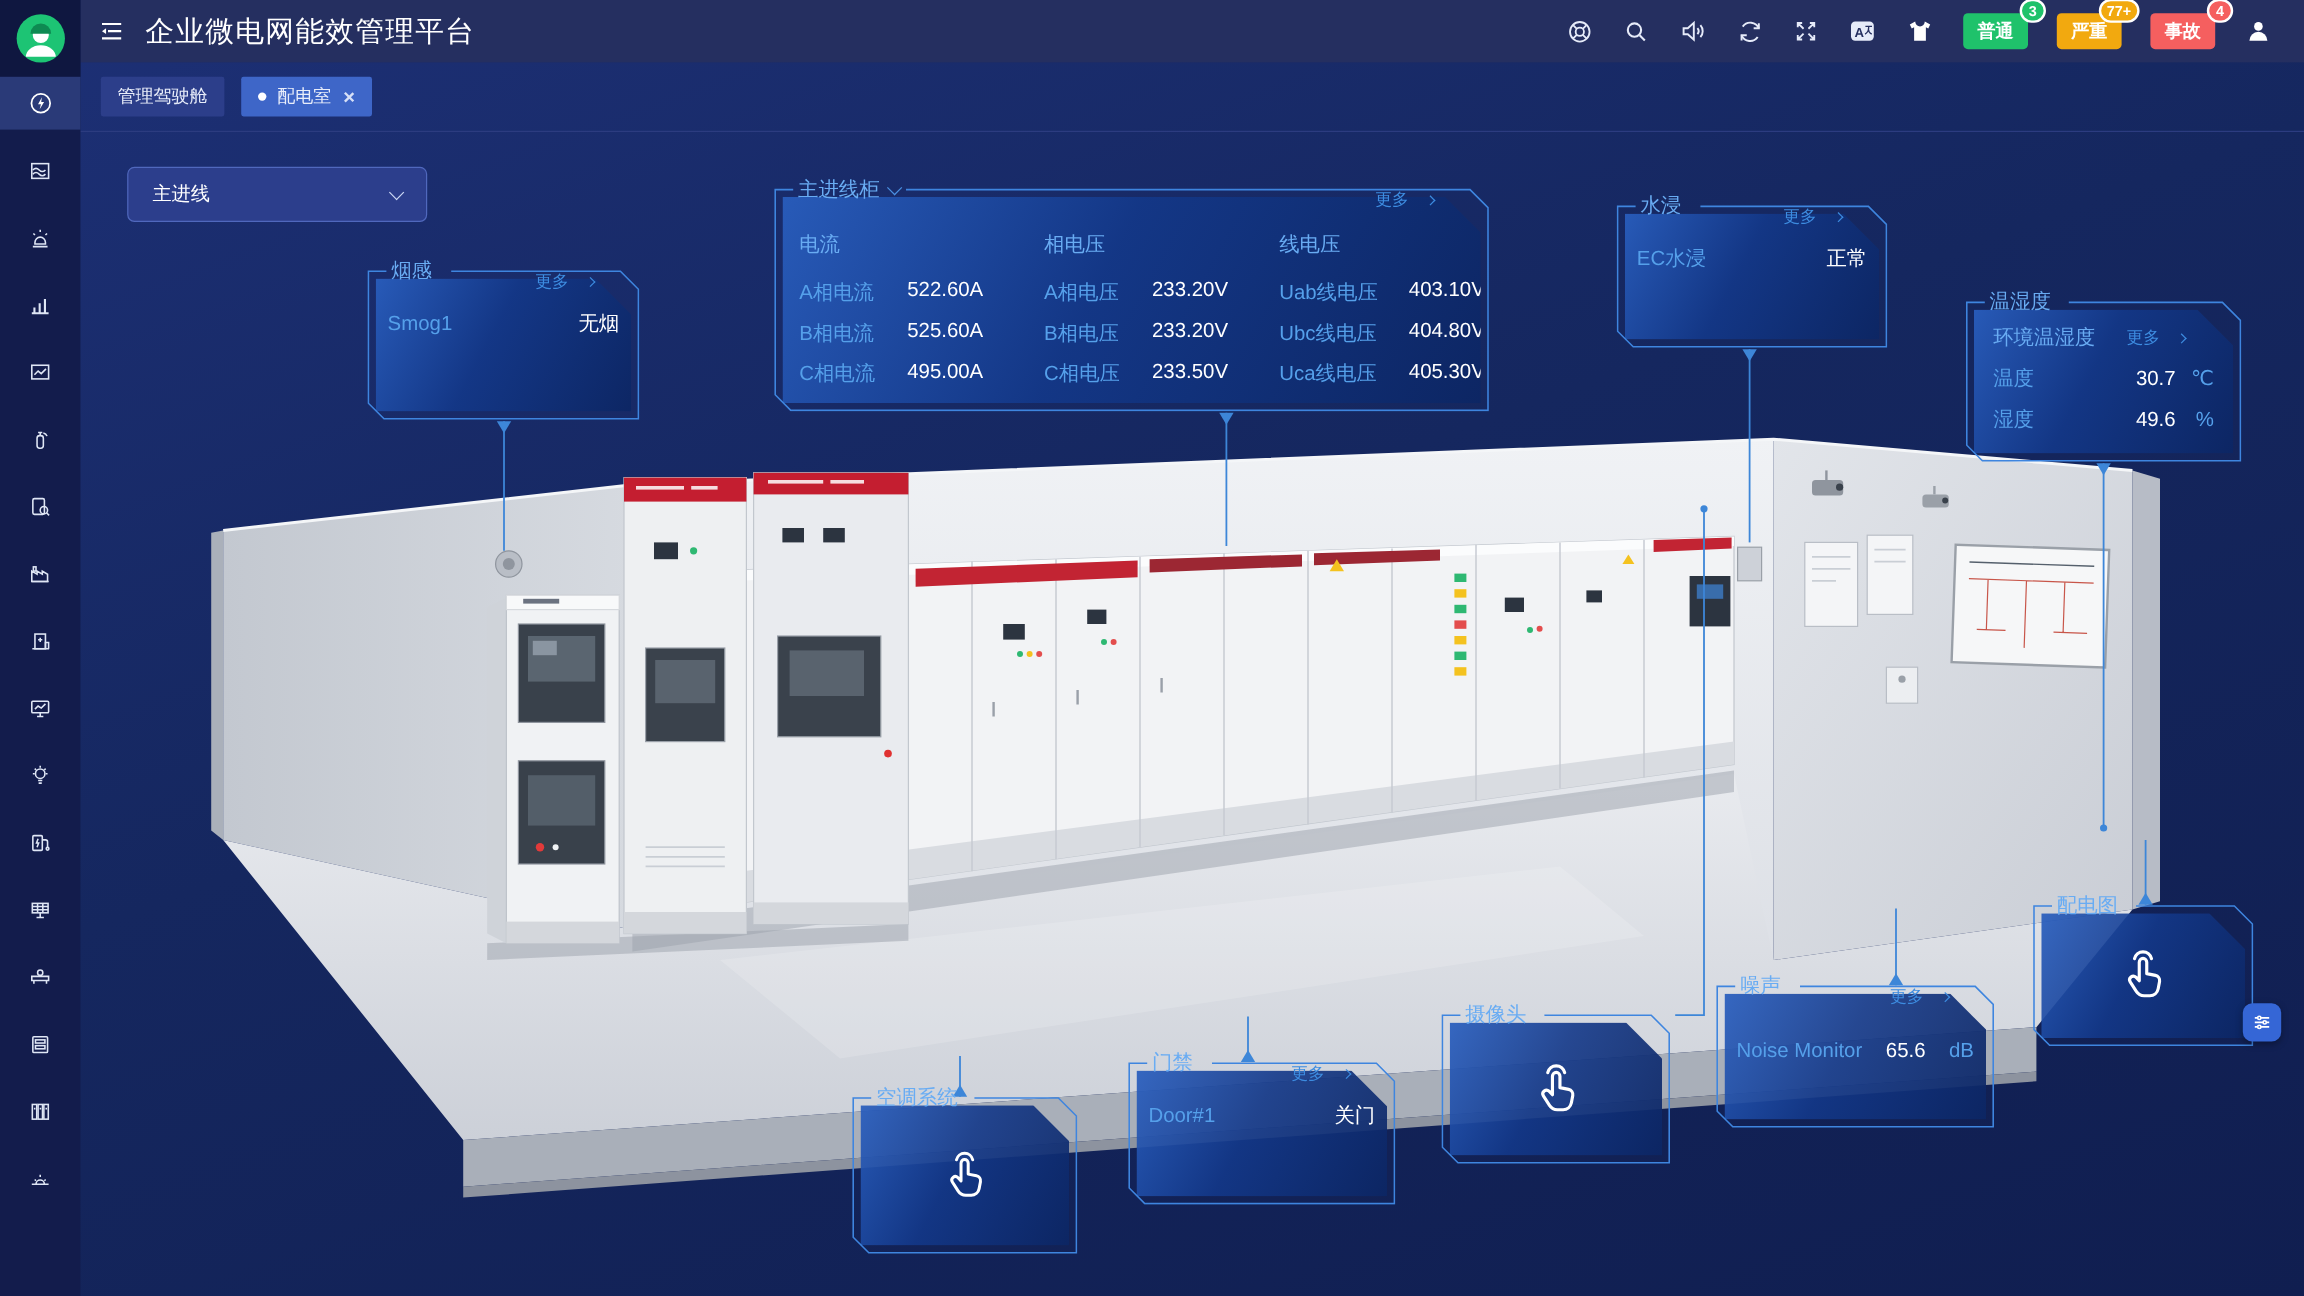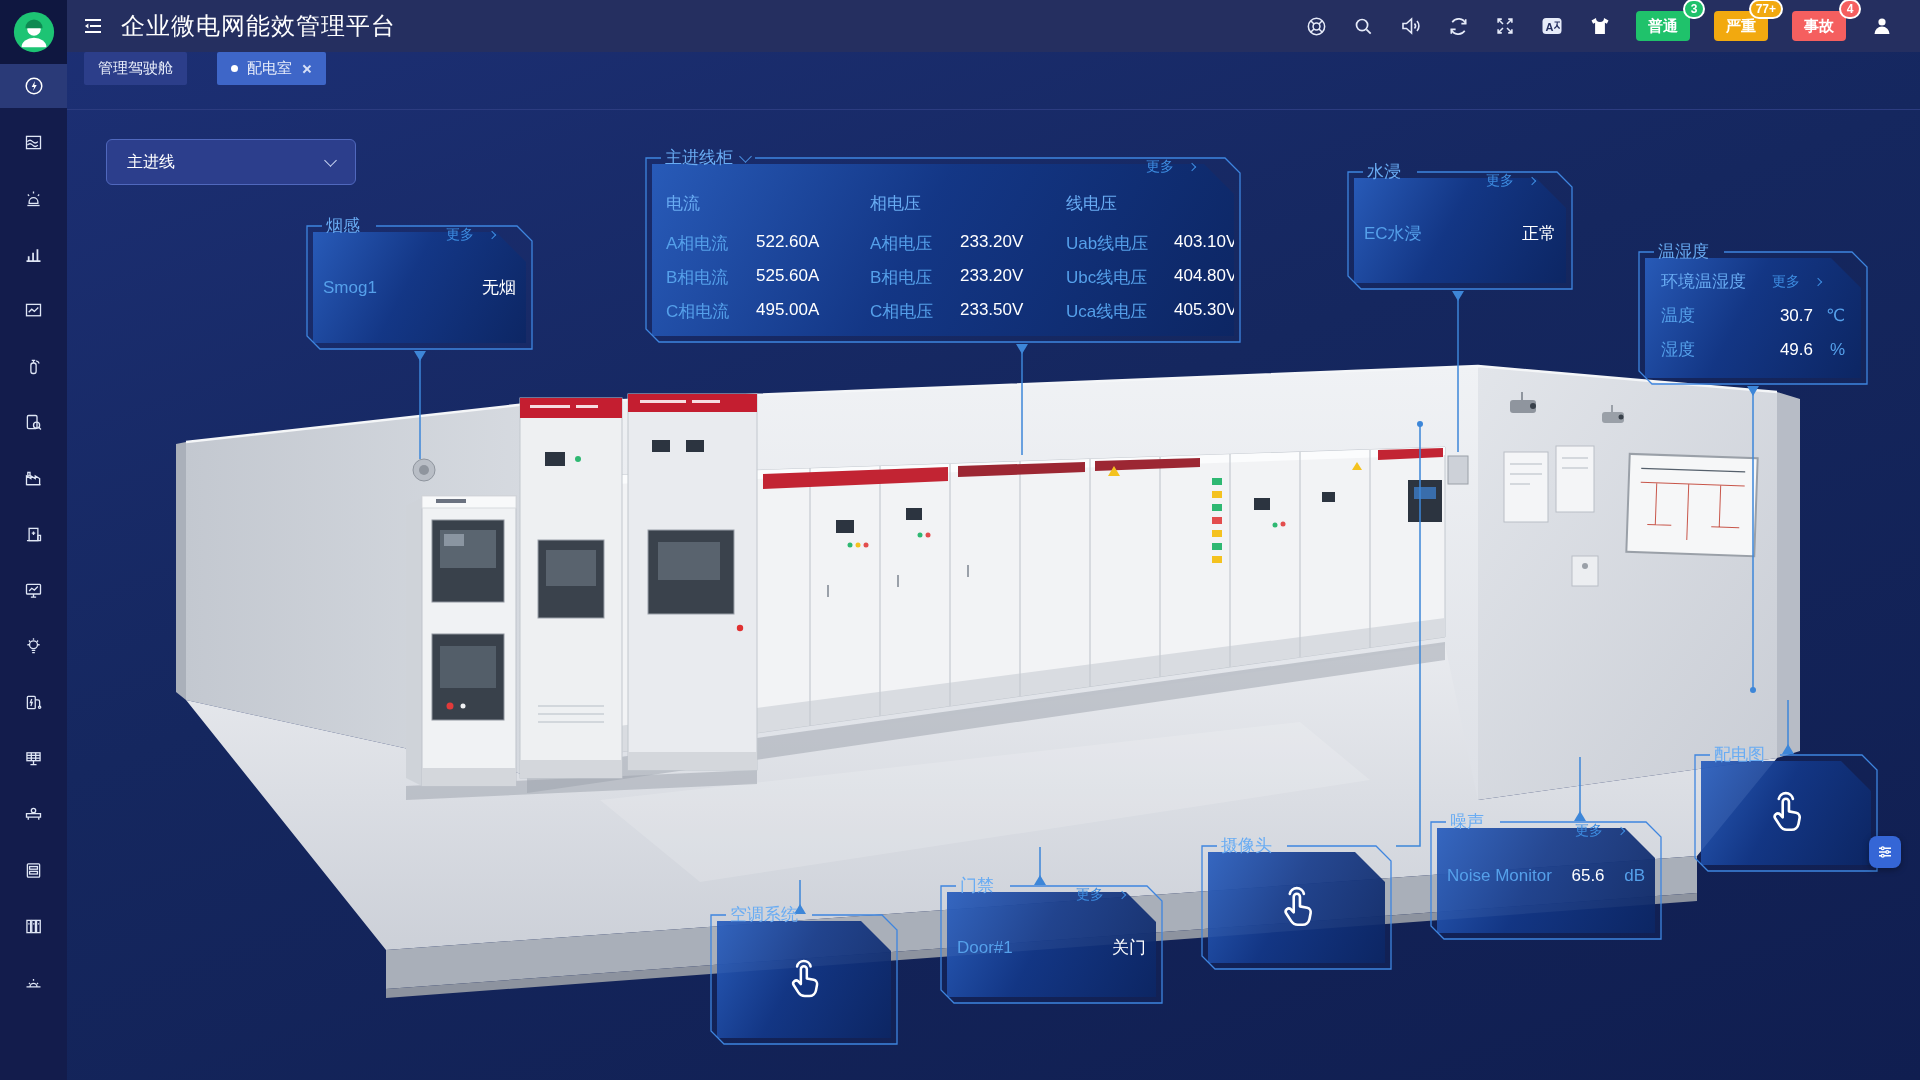--- a/index.html
+++ b/index.html
@@ -24,21 +24,21 @@
   
   .sidebar { position:absolute; left:0; top:0; width:67px; height:100%; background:#131c4c; z-index:7; }
   .logo-block { height:64px; background:#0f1740; display:flex; align-items:center; justify-content:center; }
   .side-nav { display:flex; flex-direction:column; }
   .nav-item { width:100%; height:44px; margin-bottom:12px; display:flex; align-items:center;
               justify-content:center; cursor:pointer; }
   .nav-item.active { background:#2a3a78; }
 
   
   .tabbar { position:absolute; left:67px; top:52px; right:0; height:58px; border-bottom:1px solid #2c3c80;
-            display:flex; gap:30px; padding:0 17px; z-index:5; }
+            display:flex; align-items:center; gap:14px; padding:0 17px; z-index:5; }
   .tab { height:33px; padding:0 14px; display:flex; align-items:center; gap:9px; font-size:15px;
          color:#e8edfa; background:#2c3e8a; border-radius:2px; cursor:pointer; }
   .tab.active { background:#3e66c8; }
   .tab .dot { width:7px; height:7px; border-radius:50%; background:#ffffff; }
   .tab .close { position:relative; width:11px; height:11px; }
   .tab .close::before,.tab .close::after { content:""; position:absolute; left:5px; top:0.5px;
         width:1.5px; height:10px; background:#d7e0f7; }
   .tab .close::before { transform:rotate(45deg); } .tab .close::after { transform:rotate(-45deg); }
 
   
@@ -56,21 +56,21 @@
   .hud .frame { position:absolute; inset:0; pointer-events:none; }
   .hud-title { position:absolute; left:20px; top:-1px; height:22px; line-height:22px; color:#69acf3;
                font-size:17px; display:flex; align-items:center; gap:8px; white-space:nowrap; }
   .hud-body { position:absolute; left:7px; right:7px; top:16px; bottom:7px;
               background:linear-gradient(118deg,rgba(41,94,190,.93),rgba(19,56,137,.90) 45%,rgba(12,38,100,.93));
               clip-path:polygon(0 0,calc(100% - 30px) 0,100% 30px,100% 100%,0 100%); }
   .more { position:absolute; top:10px; right:38px; display:flex; align-items:center; gap:15px;
           color:#3d8ce0; font-size:14px; cursor:pointer; }
   .chev-r { width:6px; height:6px; border-top:1.6px solid #3d8ce0; border-right:1.6px solid #3d8ce0;
             transform:rotate(45deg); }
-  .hud .row { position:absolute; left:17px; right:17px; top:60px; display:flex;
+  .hud .row { position:absolute; left:17px; right:17px; top:42px; display:flex;
               justify-content:space-between; align-items:center; }
   .lbl { color:#55a0ea; } .val { color:#ffffff; } .unit { color:#55a0ea; }
 
   .hud.main .hud-body { padding:28px 0 0 14px; }
   .mgrid { display:grid; grid-template-columns:204px 196px 1fr; }
   .mcol .hdr { color:#69acf3; margin-bottom:17px; }
   .mrow { display:flex; margin-bottom:11px; }
   .mrow .lbl { width:90px; }
   .mcol.wide .mrow .lbl { width:108px; }
 

